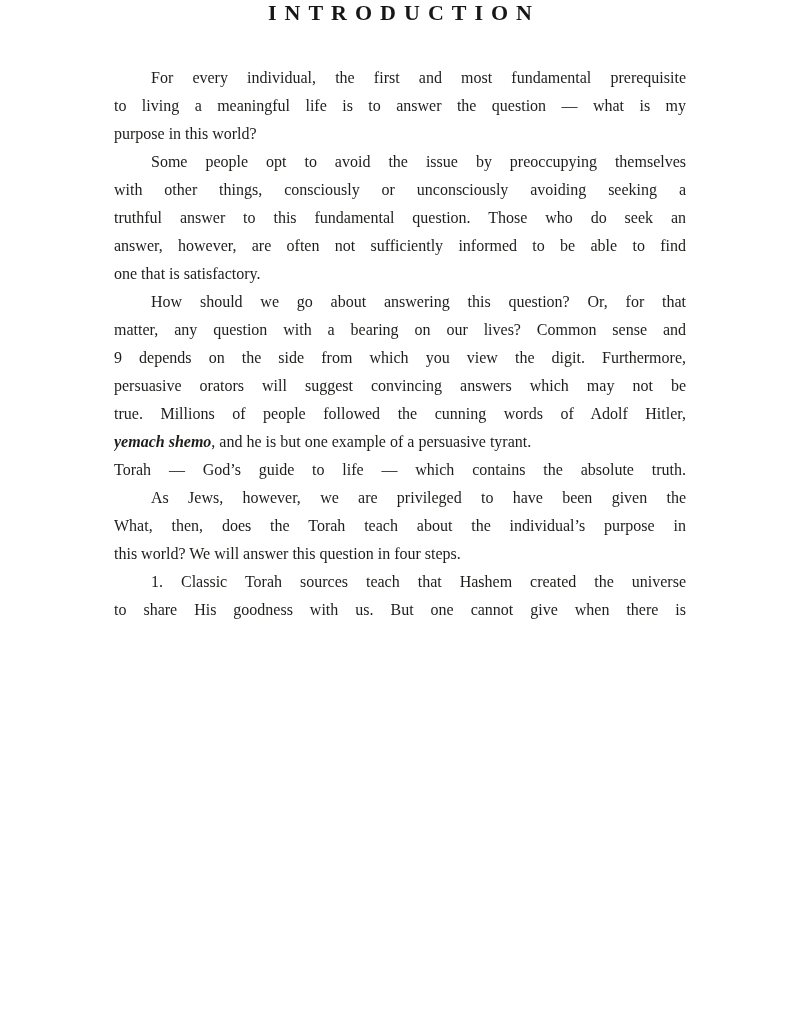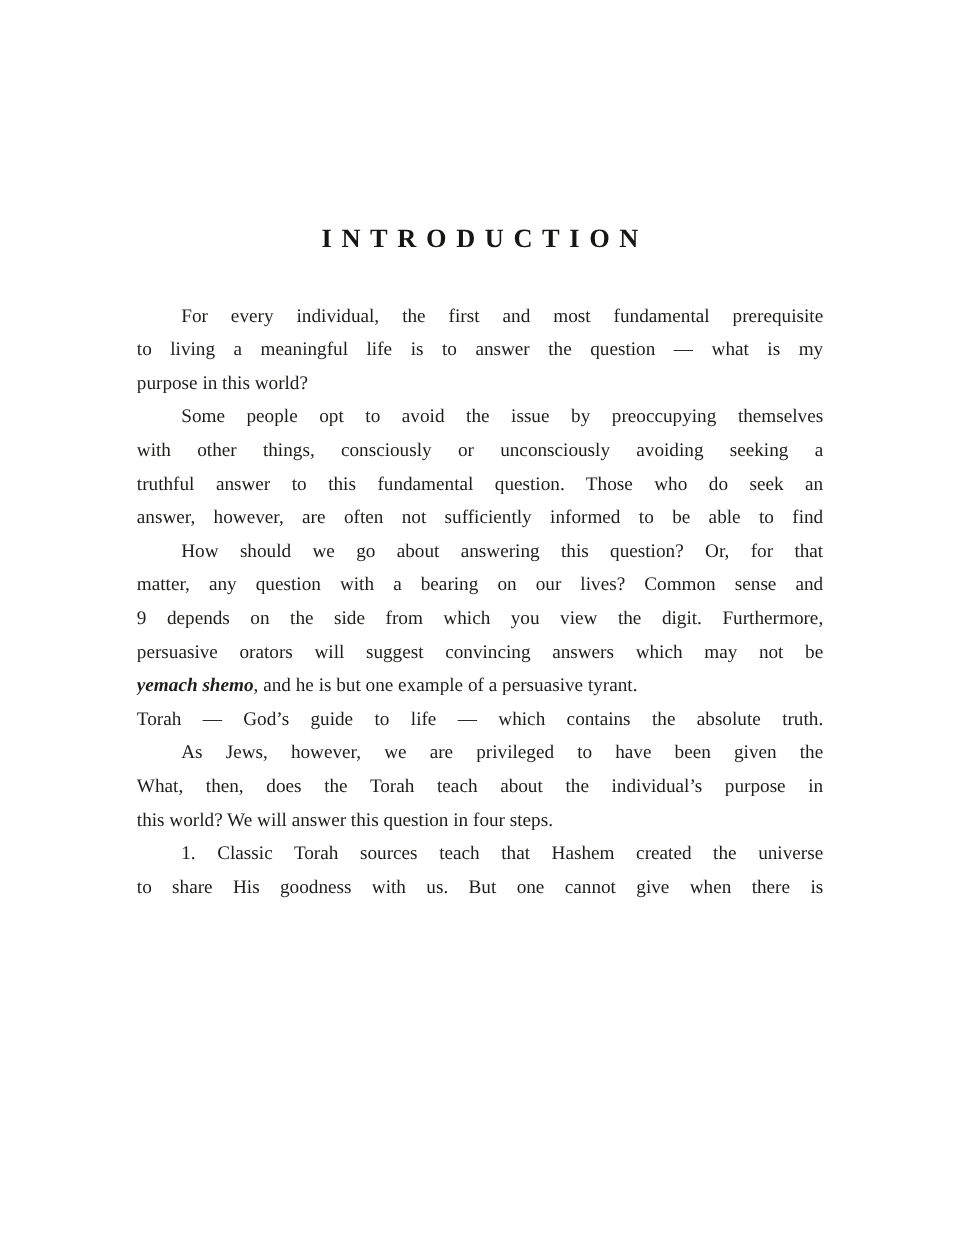--- a/index.html
+++ b/index.html
@@ -11,21 +11,20 @@
     position: relative;
     width: 800px;
     height: 1035px;
     background: #ffffff;
     overflow: hidden;
     font-family: "Liberation Serif", "DejaVu Serif", serif;
     color: #1d1d1b;
   }
   .chapter-title {
     margin: 0;
-    padding-top: 186px;
     text-align: center;
     font-size: 22px;
     font-weight: 700;
     letter-spacing: 8px;
     text-indent: 8px; 
     color: #161614;
     font-family: "Liberation Serif", "DejaVu Serif", serif;
   }
   .body-text {
     width: 572px;
@@ -59,24 +58,26 @@
 <div class="page">
   <h1 class="chapter-title">INTRODUCTION</h1>
   <div class="body-text">
       <div class="line first"><span>For every individual, the first and most fundamental prerequisite</span></div>
       <div class="line"><span>to living a meaningful life is to answer the question — what is my</span></div>
       <div class="line parend"><span>purpose in this world?</span></div>
       <div class="line first"><span>Some people opt to avoid the issue by preoccupying themselves</span></div>
       <div class="line"><span>with other things, consciously or unconsciously avoiding seeking a</span></div>
       <div class="line"><span>truthful answer to this fundamental question. Those who do seek an</span></div>
       <div class="line"><span>answer, however, are often not sufficiently informed to be able to find</span></div>
+      <div class="line parend"><span>one that is satisfactory.</span></div>
       <div class="line first"><span>How should we go about answering this question? Or, for that</span></div>
       <div class="line"><span>matter, any question with a bearing on our lives? Common sense and</span></div>
       <div class="line"><span>9 depends on the side from which you view the digit. Furthermore,</span></div>
       <div class="line"><span>persuasive orators will suggest convincing answers which may not be</span></div>
+      <div class="line"><span>true. Millions of people followed the cunning words of Adolf Hitler,</span></div>
       <div class="line parend"><span class="italic">yemach shemo</span><span>, and he is but one example of a persuasive tyrant.</span></div>
       <div class="line"><span>Torah — God’s guide to life — which contains the absolute truth.</span></div>
       <div class="line first"><span>As Jews, however, we are privileged to have been given the</span></div>
       <div class="line"><span>What, then, does the Torah teach about the individual’s purpose in</span></div>
       <div class="line parend"><span>this world? We will answer this question in four steps.</span></div>
       <div class="line first"><span>1. Classic Torah sources teach that Hashem created the universe</span></div>
       <div class="line"><span>to share His goodness with us. But one cannot give when there is</span></div>
     </div>
 </div>
 

